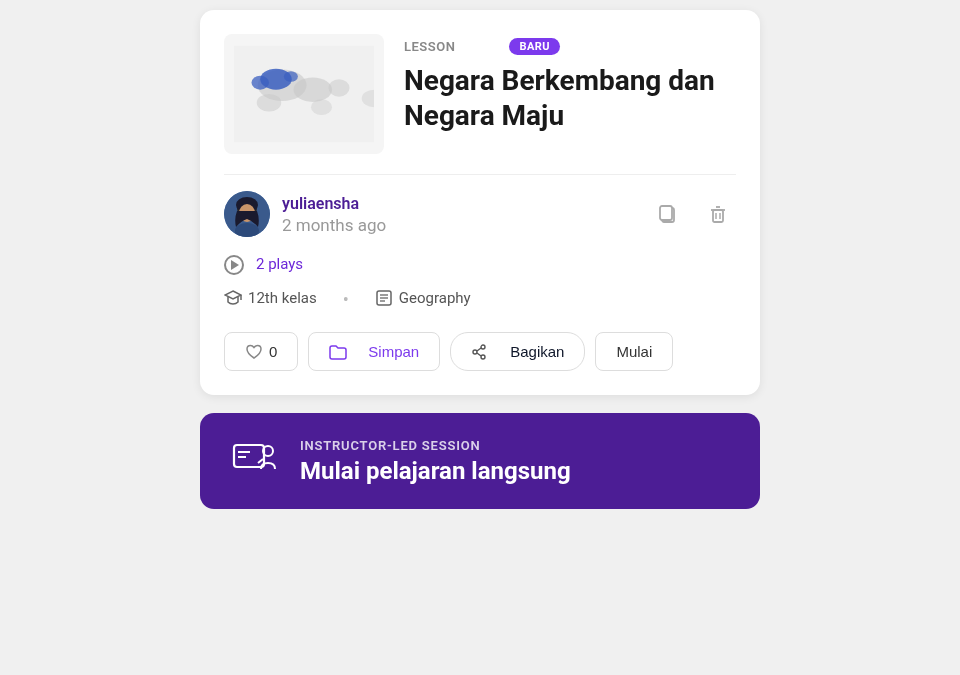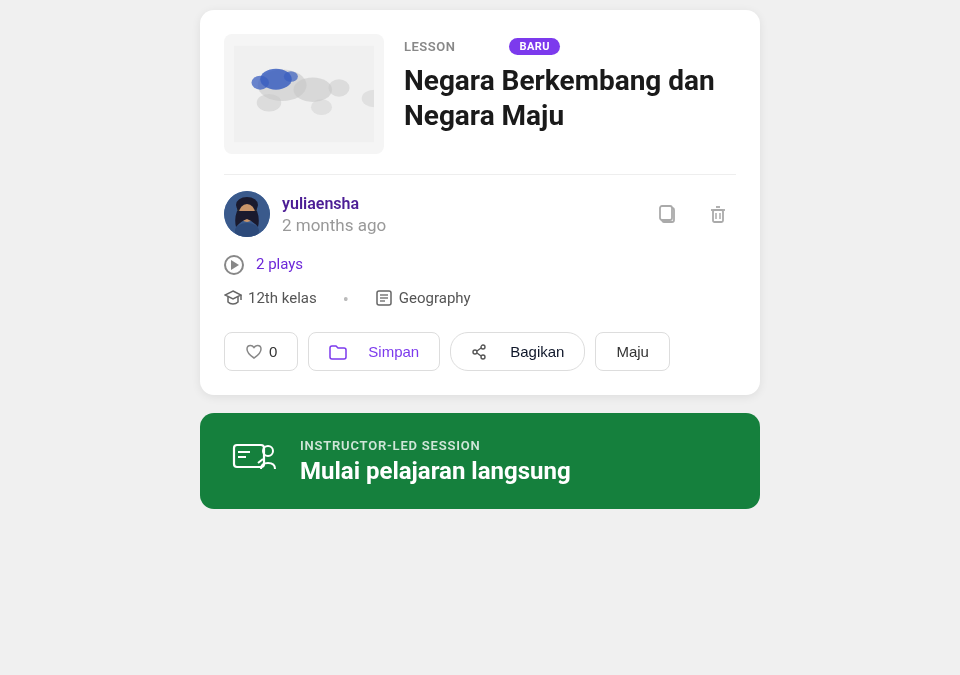--- a/index.html
+++ b/index.html
@@ -254,21 +254,21 @@
       color: #0f172a;
       border-radius: 18px;
     }
 
     .btn-edit {
       color: #333;
     }
 
     
     .instructor-card {
-      background: #15803d;
+      background: #4c1d95;
       border-radius: 14px;
       padding: 22px 28px;
       display: flex;
       align-items: center;
       gap: 20px;
       cursor: pointer;
     }
 
     .instructor-icon {
       width: 52px;
@@ -423,21 +423,21 @@
           <svg width="18" height="16" viewBox="0 0 18 16" fill="none" xmlns="http://www.w3.org/2000/svg">
             <path d="M14 3C14 4 13 5 12 5C11 5 10 4 10 3C10 2 11 1 12 1C13 1 14 2 14 3Z" stroke="#555" stroke-width="1.4" fill="none"></path>
             <path d="M6 8C6 9 5 10 4 10C3 10 2 9 2 8C2 7 3 6 4 6C5 6 6 7 6 8Z" stroke="#555" stroke-width="1.4" fill="none"></path>
             <path d="M14 13C14 14 13 15 12 15C11 15 10 14 10 13C10 12 11 11 12 11C13 11 14 12 14 13Z" stroke="#555" stroke-width="1.4" fill="none"></path>
             <line x1="10" y1="4" x2="6" y2="7" stroke="#555" stroke-width="1.4"></line>
             <line x1="10" y1="12" x2="6" y2="9" stroke="#555" stroke-width="1.4"></line>
           </svg>
           <span>Bagikan</span>
         </button>
         <button class="btn btn-edit">
-          <span>Maju</span>
+          <span>Mulai</span>
         </button>
       </div>
     </div>
 
     <div class="instructor-card">
       <div class="instructor-icon">
         <svg width="52" height="52" viewBox="0 0 52 52" fill="none" xmlns="http://www.w3.org/2000/svg">
 
           <rect x="6" y="10" width="30" height="22" rx="3" stroke="white" stroke-width="2.2" fill="none"></rect>
           <line x1="10" y1="17" x2="22" y2="17" stroke="white" stroke-width="2"></line>

